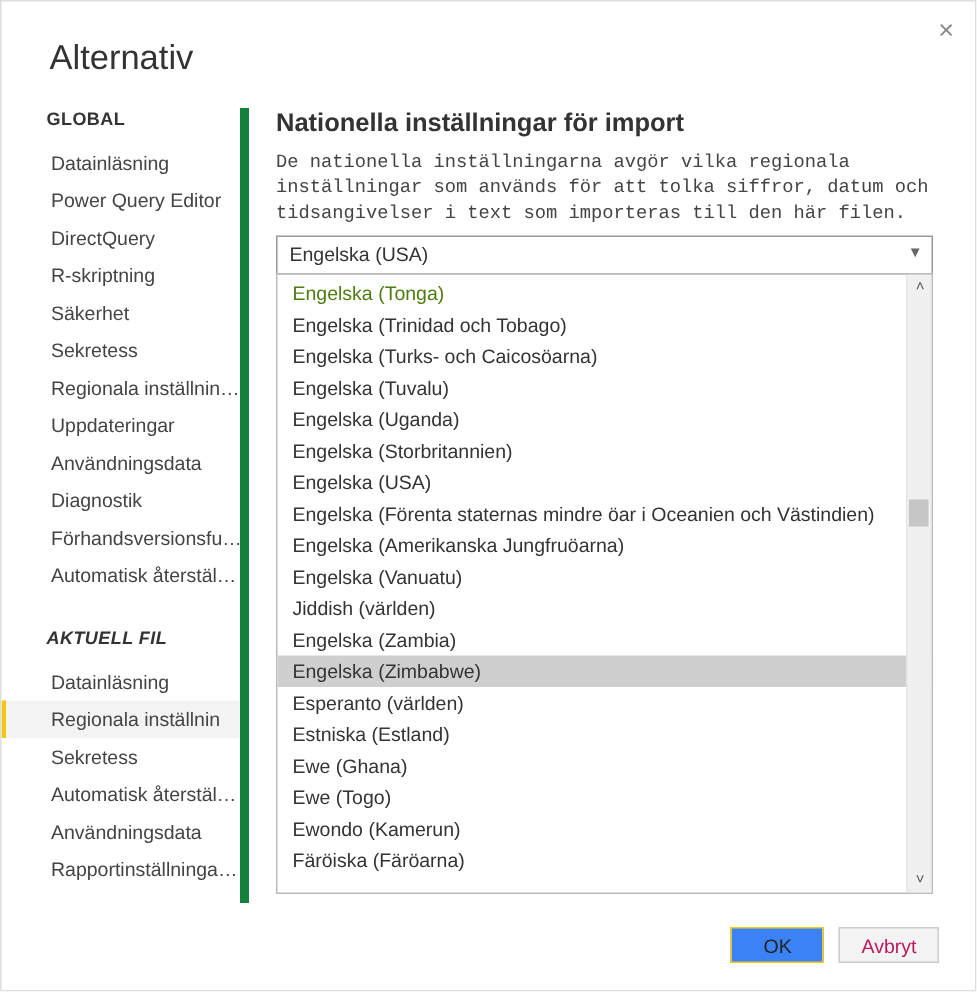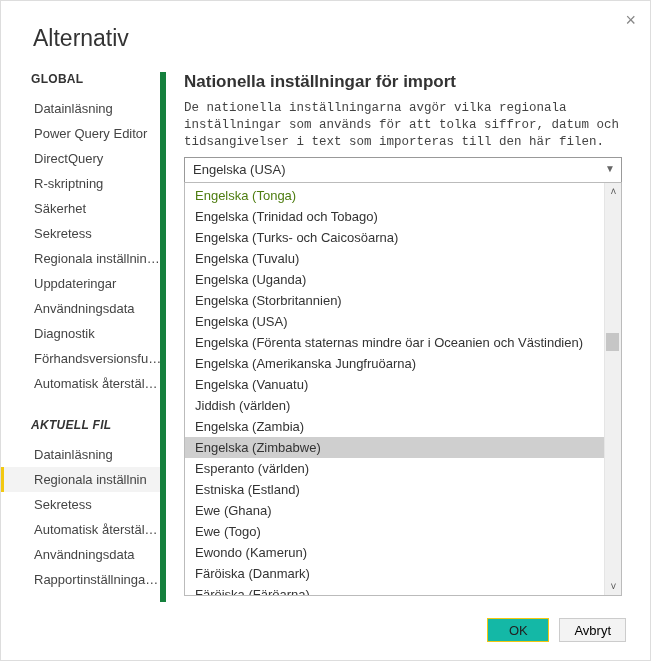--- a/index.html
+++ b/index.html
@@ -22,22 +22,22 @@
   .list-inner { padding: 2px 0; }
   .opt { font-size: 13px; color: #333; padding: 3px 10px; cursor: pointer; white-space: nowrap; }
   .opt.first-cut { color: #4d7c0f; }
   .opt.highlight { background: #cfcfcf; }
   .scroll-track { position: absolute; right: 0; top: 0; bottom: 0; width: 17px; background: #f0f0f0; border-left: 1px solid #e5e5e5; }
   .scroll-arrow { width: 17px; height: 17px; display: flex; align-items: center; justify-content: center; font-size: 10px; color: #555; cursor: pointer; }
   .scroll-arrow.up { position: absolute; top: 0; }
   .scroll-arrow.down { position: absolute; bottom: 0; }
   .scroll-thumb { position: absolute; right: 2px; width: 13px; background: #c6c6c6; border-radius: 0; }
   .footer { position: absolute; right: 24px; bottom: 18px; display: flex; gap: 10px; }
-  .btn { min-width: 62px; height: 24px; font-size: 13px; border: 1px solid #ccc; background: #f3f3f3; color: #000000; display: flex; align-items: center; justify-content: center; cursor: pointer; padding: 0 14px; }
-  .btn.primary { background: #14b8a6; border-color: #f2c811; color: #222; }
+  .btn { min-width: 62px; height: 24px; font-size: 13px; border: 1px solid #ccc; background: #f3f3f3; color: #be185d; display: flex; align-items: center; justify-content: center; cursor: pointer; padding: 0 14px; }
+  .btn.primary { background: #3b82f6; border-color: #f2c811; color: #222; }
 </style>
 </head>
 <body>
 
 <div class="dialog">
 
   <div class="close-btn">
     <span>×</span>
   </div>
 
@@ -90,21 +90,20 @@
             <div class="opt">Engelska (Amerikanska Jungfruöarna)</div>
             <div class="opt">Engelska (Vanuatu)</div>
             <div class="opt">Jiddish (världen)</div>
             <div class="opt">Engelska (Zambia)</div>
             <div class="opt highlight">Engelska (Zimbabwe)</div>
             <div class="opt">Esperanto (världen)</div>
             <div class="opt">Estniska (Estland)</div>
             <div class="opt">Ewe (Ghana)</div>
             <div class="opt">Ewe (Togo)</div>
             <div class="opt">Ewondo (Kamerun)</div>
-            <div class="opt">Färöiska (Danmark)</div>
             <div class="opt">Färöiska (Färöarna)</div>
           </div>
         <div class="scroll-track">
           <div class="scroll-arrow up">
             <span>˄</span>
           </div>
           <div class="scroll-thumb" id="thumb" style="top: 150px; height: 18px;"></div>
           <div class="scroll-arrow down">
             <span>˅</span>
           </div>

